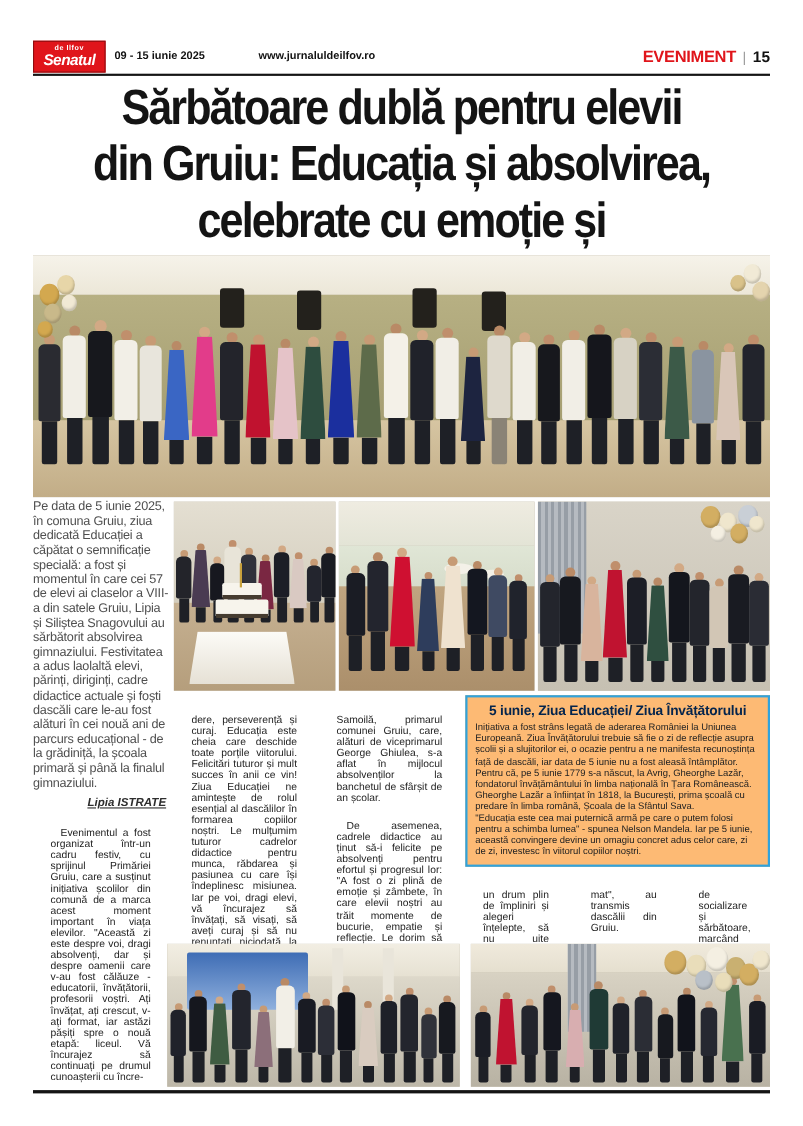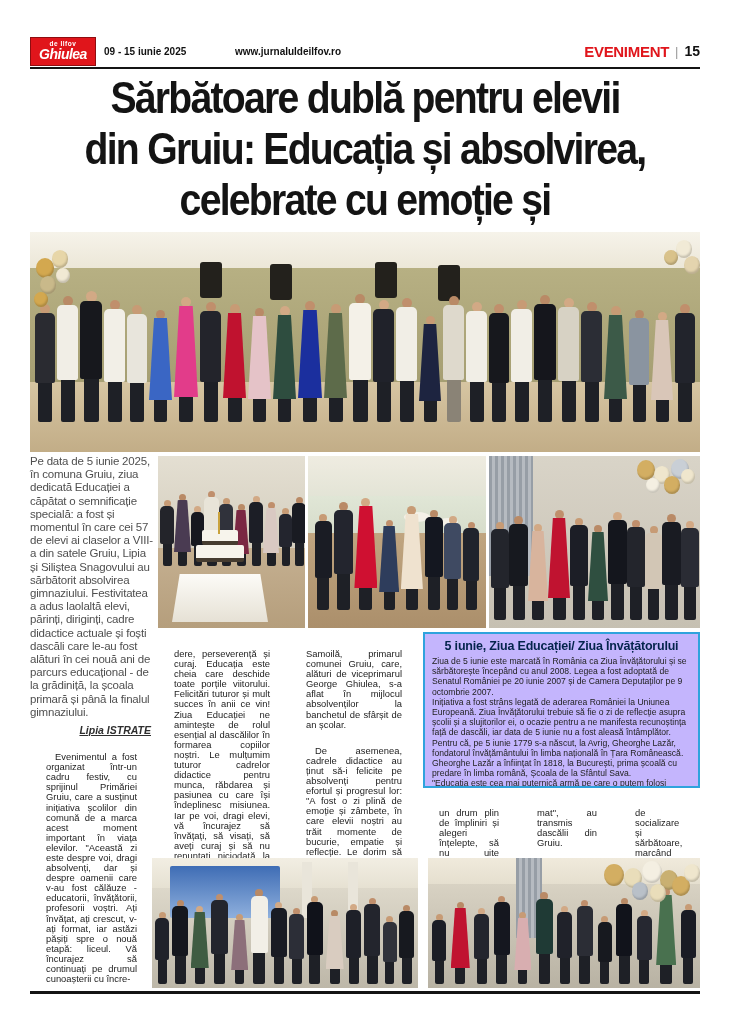--- a/index.html
+++ b/index.html
@@ -75,21 +75,21 @@
           text-decoration:underline;color:#2e2e2e;padding-right:2px;}
   .body{font-size:9.4px;line-height:10.1px;text-align:justify;color:#1c1c1c;}
   .body p{margin:16px;}
   .body p.indent{text-indent:9px;}
   #intro-col .body{margin-top:6px;}
 
   .txtcol{position:absolute;top:633px;width:128px;height:234px;overflow:hidden;}
   #col2{left:158px;}
   #col3{left:290px;}
 
-  #infobox{position:absolute;left:423px;top:632px;width:277px;height:156px;background:#c4b5fd;
+  #infobox{position:absolute;left:423px;top:632px;width:277px;height:156px;background:#fdba74;
            border:2px solid #2fa3dd;box-sizing:border-box;padding:5px 7px;overflow:hidden;}
   .infobox-title{text-align:center;font-weight:700;font-size:12.5px;color:#04244c;margin:0 0 3px;letter-spacing:-.2px;}
   #infobox p{margin:0;font-size:8.6px;line-height:10.2px;color:#222;}
 
   .undercol{position:absolute;top:792px;height:74px;overflow:hidden;}
   #col4{left:423px;width:92px;}
   #col5{left:521px;width:92px;}
   #col6{left:619px;width:81px;}
 
   #rule-bottom{position:absolute;left:30px;top:991px;width:670px;height:3px;background:#141414;}
@@ -103,21 +103,21 @@
   #photo-bot-2{left:428px;top:858px;width:272px;height:130px;}
 </style>
 </head>
 <body>
 
 <div id="page">
 
   <div id="header">
     <div class="logo">
       <span class="logo-top">de Ilfov</span>
-      <span class="logo-main">Ghiulea</span>
+      <span class="logo-main">Senatul</span>
     </div>
     <span class="hdr-date">09 - 15 iunie 2025</span>
     <span class="hdr-site">www.jurnaluldeilfov.ro</span>
     <div class="hdr-right">
       <span class="hdr-section">EVENIMENT</span>
       <span class="hdr-pipe">|</span>
       <span class="hdr-page">15</span>
     </div>
   </div>
   <div id="rule-top"></div>
@@ -478,21 +478,20 @@
   <div id="col2" class="txtcol body">
     <p>dere, perseverență și curaj. Educația este cheia care deschide toate porțile viitorului. Felicitări tuturor și mult succes în anii ce vin! Ziua Educației ne amintește de rolul esențial al dascălilor în formarea copiilor noștri. Le mulțumim tuturor cadrelor didactice pentru munca, răbdarea și pasiunea cu care își îndeplinesc misiunea. Iar pe voi, dragi elevi, vă încurajez să învățați, să visați, să aveți curaj și să nu renunțați niciodată la educație. Ea este cea care vă va deschide toate drumurile în viață!", le-a transmis Ion</p>
   </div>
   <div id="col3" class="txtcol body">
     <p>Samoilă, primarul comunei Gruiu, care, alături de viceprimarul George Ghiulea, s-a aflat în mijlocul absolvenților la banchetul de sfârșit de an școlar.</p>
     <p class="indent">De asemenea, cadrele didactice au ținut să-i felicite pe absolvenți pentru efortul și progresul lor: "A fost o zi plină de emoție și zâmbete, în care elevii noștri au trăit momente de bucurie, empatie și reflecție. Le dorim să își urmeze visurile cu determinare și să nu uite niciodată că munca, respectul și educația sunt temelia succesului în viață. Le dorim absolvenților noștri</p>
   </div>
 
   <div id="infobox">
     <div class="infobox-title">5 iunie, Ziua Educației/ Ziua Învățătorului</div>
-    <p>Ziua de 5 iunie este marcată în România ca Ziua Învățătorului și se sărbătorește începând cu anul 2008. Legea a fost adoptată de Senatul României pe 20 iunie 2007 și de Camera Deputaților pe 9 octombrie 2007.</p>
     <p>Inițiativa a fost strâns legată de aderarea României la Uniunea Europeană. Ziua Învățătorului trebuie să fie o zi de reflecție asupra școlii și a slujitorilor ei, o ocazie pentru a ne manifesta recunoștința față de dascăli, iar data de 5 iunie nu a fost aleasă întâmplător. Pentru că, pe 5 iunie 1779 s-a născut, la Avrig, Gheorghe Lazăr, fondatorul învățământului în limba națională în Țara Românească. Gheorghe Lazăr a înființat în 1818, la București, prima școală cu predare în limba română, Școala de la Sfântul Sava.</p>
     <p>"Educația este cea mai puternică armă pe care o putem folosi pentru a schimba lumea" - spunea Nelson Mandela. Iar pe 5 iunie, această convingere devine un omagiu concret adus celor care, zi de zi, investesc în viitorul copiilor noștri.</p>
   </div>
 
   <div id="col4" class="undercol body">
     <p>un drum plin de împliniri și alegeri înțelepte, să nu uite niciodată de unde au pornit și să păstreze legătura cu școala care i-a for-</p>
   </div>
   <div id="col5" class="undercol body">
     <p>mat", au transmis dascălii din Gruiu.</p>
     <p class="indent">Evenimentul de absolvire a fost un prilej nu doar de recunoștință, ci și</p>

